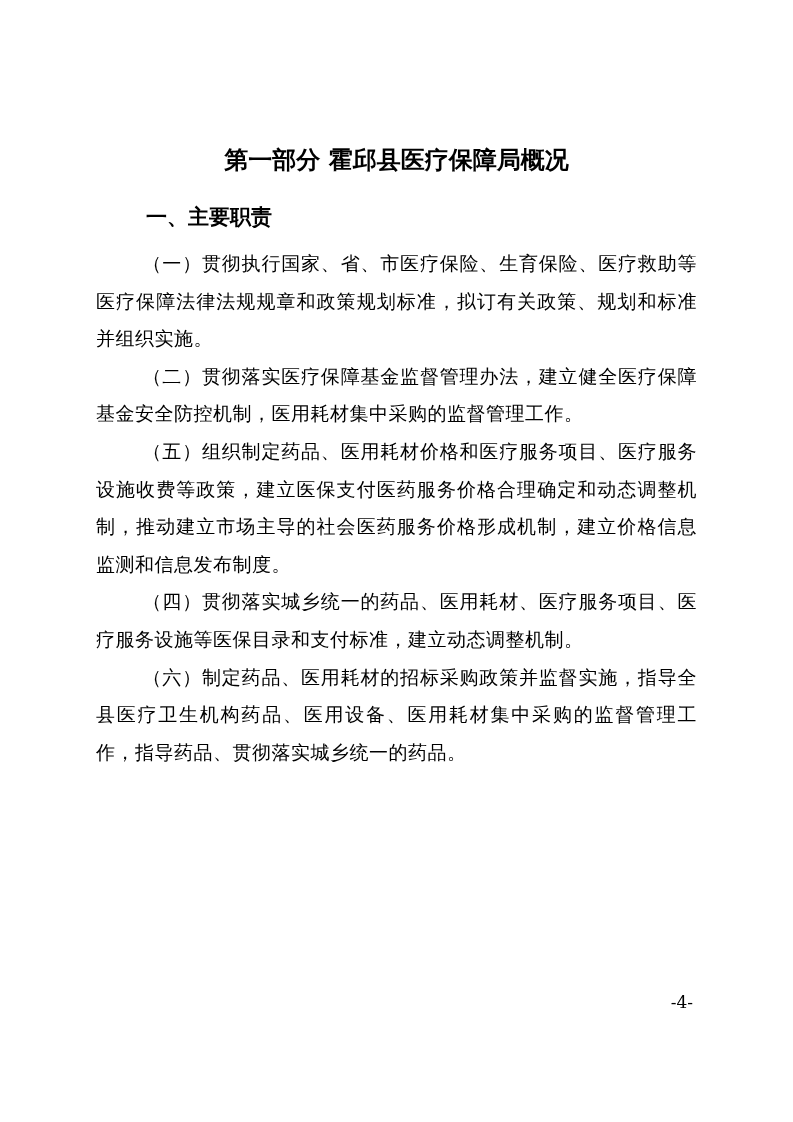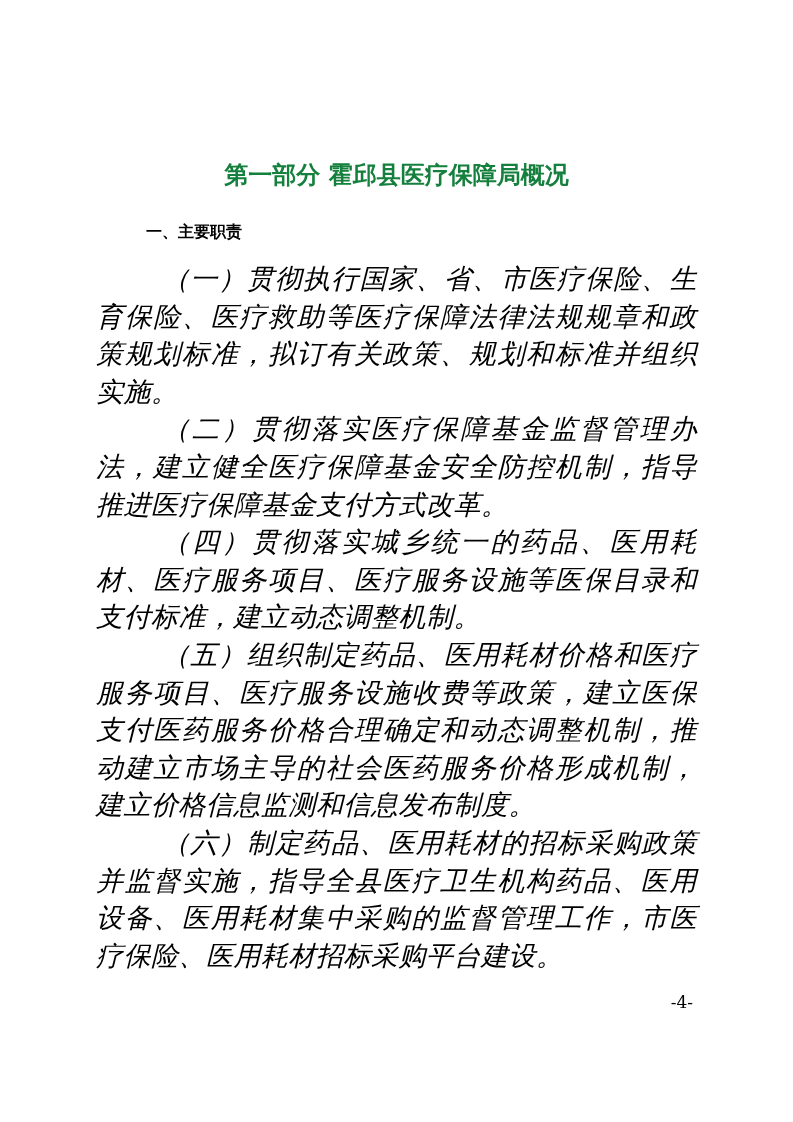--- a/index.html
+++ b/index.html
@@ -17,52 +17,51 @@
     color: #000000;
     box-sizing: border-box;
   }
   .content {
     position: absolute;
     left: 96px;
     top: 0;
     width: 601px;
   }
   .doc-title {
-    margin: 15px;
+    margin: 0;
     padding-top: 143px;
     text-align: center;
     font-family: "DejaVu Sans", sans-serif;
     font-weight: bold;
     font-size: 24px;
     line-height: 34px;
-    color: #15803d;
+    color: #000000;
   }
   .section-heading {
     margin: 26px 0 0 0;
     padding-left: 50px;
     font-family: "DejaVu Sans", sans-serif;
     font-weight: bold;
-    font-size: 16px;
+    font-size: 21px;
     line-height: 28px;
     color: #000000;
   }
   .body-text {
     margin-top: 14px;
   }
   .body-text p {
     margin: 0;
     font-family: "DejaVu Serif", serif;
-    font-size: 27px;
+    font-size: 19px;
     line-height: 37.6px;
     text-align: justify;
     text-justify: inter-character;
     text-indent: 2.45em;
     letter-spacing: 0.5px;
     color: #000000;
-    font-style: italic;
   }
   .page-number {
     position: absolute;
     top: 991px;
     right: 100px;
     font-family: "DejaVu Serif", serif;
     font-size: 17px;
     line-height: 22px;
     color: #000000;
   }
@@ -72,22 +71,22 @@
 
 <div class="page">
   <div class="content">
 
     <h1 class="doc-title">第一部分 霍邱县医疗保障局概况</h1>
 
     <h2 class="section-heading">一、主要职责</h2>
 
     <div class="body-text">
       <p>（一）贯彻执行国家、省、市医疗保险、生育保险、医疗救助等医疗保障法律法规规章和政策规划标准，拟订有关政策、规划和标准并组织实施。</p>
-      <p>（二）贯彻落实医疗保障基金监督管理办法，建立健全医疗保障基金安全防控机制，指导推进医疗保障基金支付方式改革。</p>
+      <p>（二）贯彻落实医疗保障基金监督管理办法，建立健全医疗保障基金安全防控机制，医用耗材集中采购的监督管理工作。</p>
+      <p>（五）组织制定药品、医用耗材价格和医疗服务项目、医疗服务设施收费等政策，建立医保支付医药服务价格合理确定和动态调整机制，推动建立市场主导的社会医药服务价格形成机制，建立价格信息监测和信息发布制度。</p>
       <p>（四）贯彻落实城乡统一的药品、医用耗材、医疗服务项目、医疗服务设施等医保目录和支付标准，建立动态调整机制。</p>
-      <p>（五）组织制定药品、医用耗材价格和医疗服务项目、医疗服务设施收费等政策，建立医保支付医药服务价格合理确定和动态调整机制，推动建立市场主导的社会医药服务价格形成机制，建立价格信息监测和信息发布制度。</p>
-      <p>（六）制定药品、医用耗材的招标采购政策并监督实施，指导全县医疗卫生机构药品、医用设备、医用耗材集中采购的监督管理工作，市医疗保险、医用耗材招标采购平台建设。</p>
+      <p>（六）制定药品、医用耗材的招标采购政策并监督实施，指导全县医疗卫生机构药品、医用设备、医用耗材集中采购的监督管理工作，指导药品、贯彻落实城乡统一的药品。</p>
     </div>
 
   </div>
 
   <div class="page-number">-4-</div>
 </div>
 
 </body></html>

